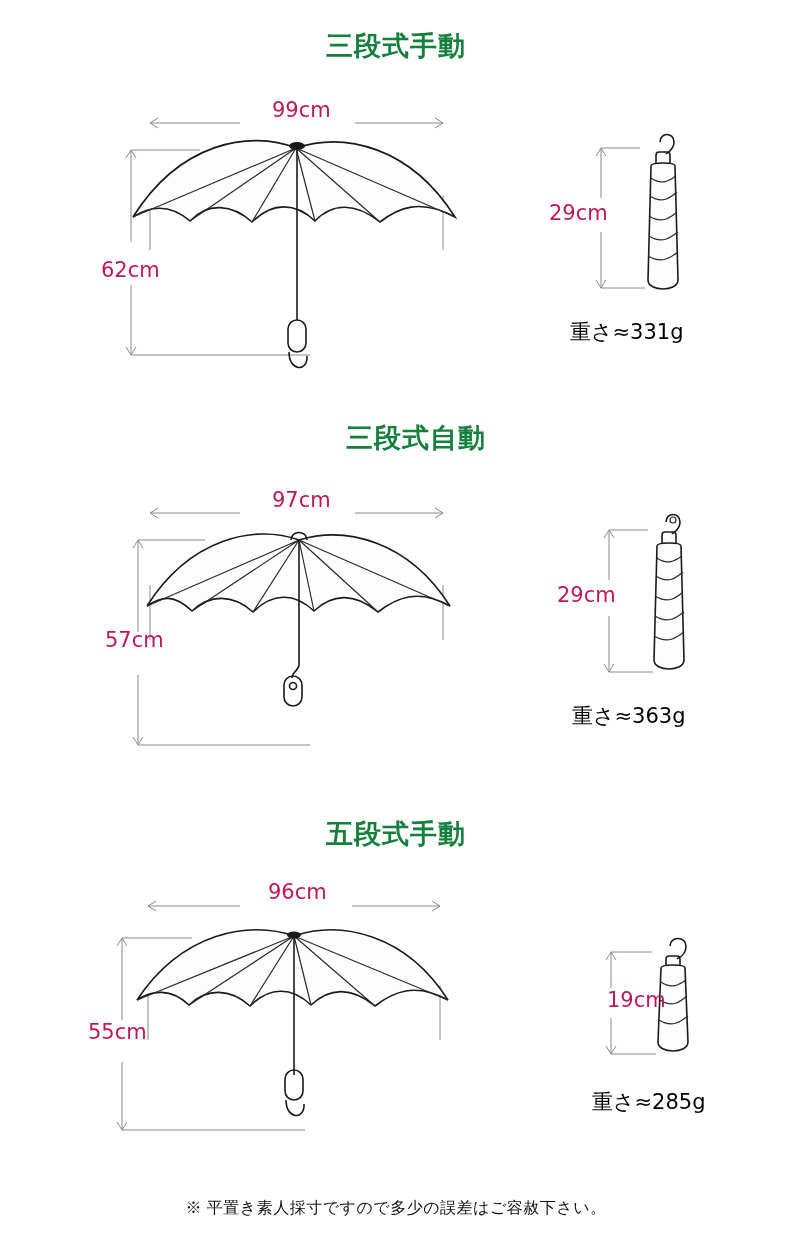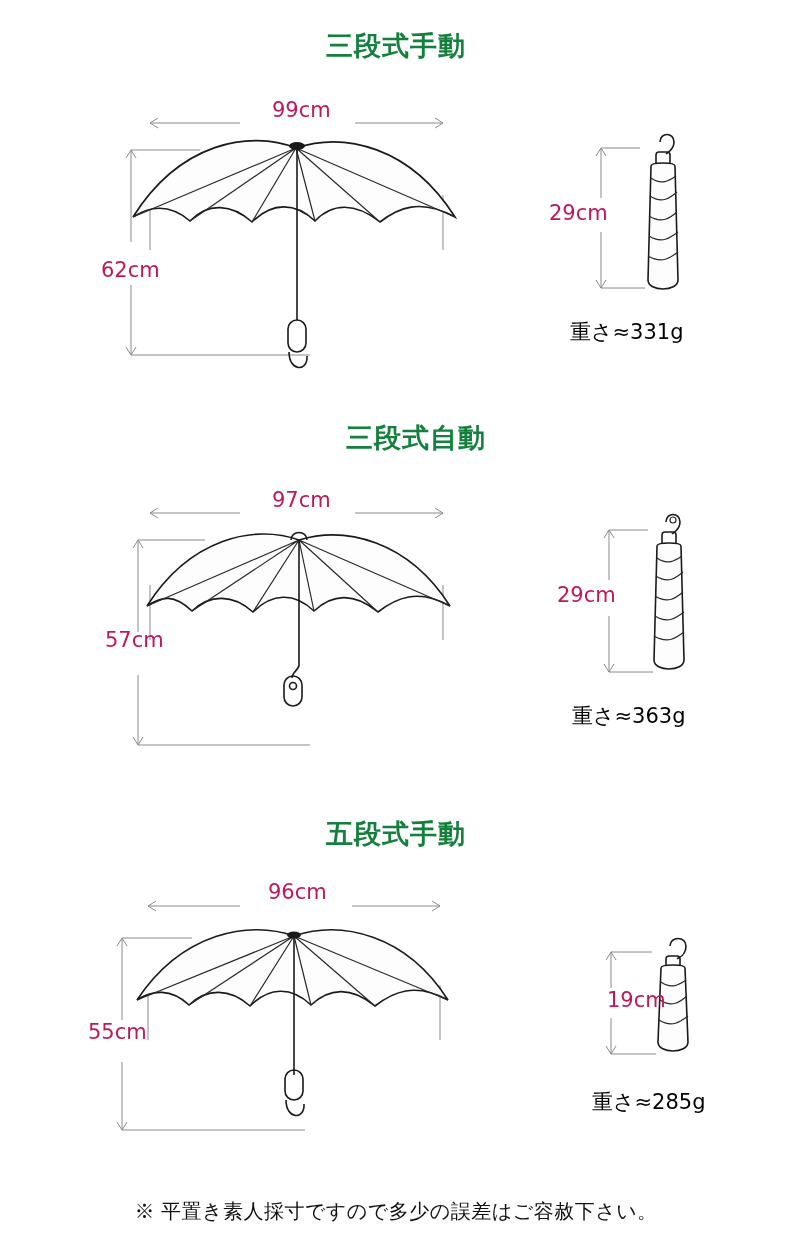--- a/index.html
+++ b/index.html
@@ -48,21 +48,21 @@
     font-size: 21px;
     font-family: "DejaVu Sans", sans-serif;
     color: #000000;
     white-space: nowrap;
     font-weight: 500;
   }
   .footnote {
     position: absolute;
     width: 792px;
     text-align: center;
-    font-size: 20px;
+    font-size: 16px;
     color: #111111;
     letter-spacing: 0.5px;
   }
   svg { display: block; }
   .guide { stroke: #8a8a8a; stroke-width: 1; }
   .umb { fill: none; stroke: #1a1a1a; stroke-width: 1.6; }
   .umb-thin { fill: none; stroke: #2a2a2a; stroke-width: 1.2; }
   .umb-fill { fill: #fdfdfd; stroke: #1a1a1a; stroke-width: 1.6; }
 </style>
 </head>

